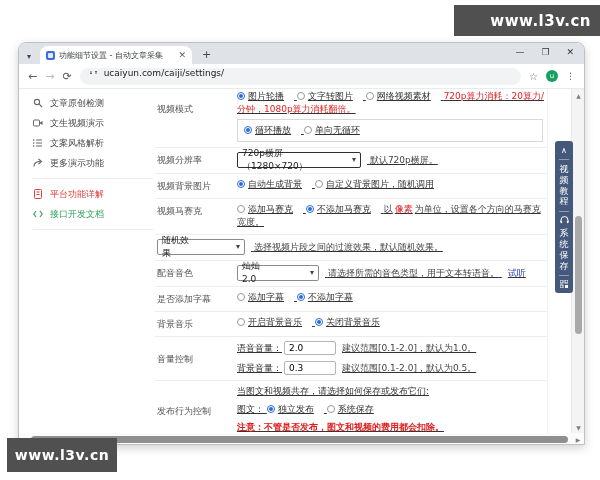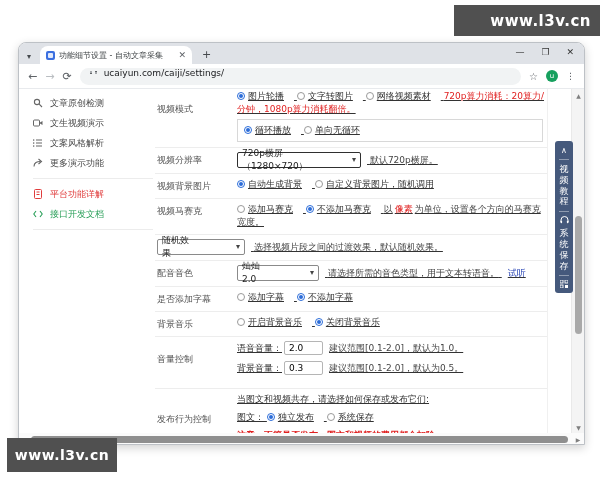--- a/index.html
+++ b/index.html
@@ -65,21 +65,21 @@
   .red-em { color:#e02020; margin:0 2px; }
   .link { color:#2440b3; margin-left:6px;text-align:right; }
   .loop-box { border:1px solid #d8d8d8; padding:4px 6px; margin-top:3px; margin-right:4px; }
   .select { display:inline-flex; align-items:center; justify-content:space-between;
             border:1px solid #8a8a8a; border-radius:2px; height:16px; padding:0 4px;
             font-size:9px; color:#222; background:#fff; vertical-align:middle; margin-right:6px;gap:36px; }
   .select.focused { border:1.5px solid #2f2f2f; }
   .select .caret { margin-left:6px; font-size:8px; color:#444; }
   .hint { color:#444; }
   .vol-line { margin-bottom:6px; white-space:nowrap; }
-  .vol-input { width:39px; height:14px; border:1px solid #b5b5b5; border-radius:2px;
+  .vol-input { width:52px; height:14px; border:1px solid #b5b5b5; border-radius:2px;
                font-size:9px; padding:0 4px; font-family:"DejaVu Sans",sans-serif; margin:0 6px 0 2px; }
   .pub-line { margin-bottom:5px; white-space:nowrap; }
   .warn { color:#e02020; font-weight:bold; }
 
   
   .float-widget { position:absolute; right:11px; top:52px; width:18px; background:#45597c;
                   border-radius:3px; color:#fff; display:flex; flex-direction:column;
                   align-items:center; padding:6px 0 5px; gap:4px; z-index:6; }
   .fw-chev { font-size:8px; line-height:1; }
   .fw-div { width:10px; border-top:1px solid rgba(255,255,255,.4); }
@@ -275,21 +275,21 @@
           <span class="opt"><span class="radio on"></span><span>关闭背景音乐</span></span>
         </div>
       </div>
 
       <div class="row">
         <div class="row-label" style="padding-top:12px">音量控制</div>
         <div class="row-content">
           <div class="vol-line">
             <span>语音音量：</span><input class="vol-input" value="2.0" style=""><span class="hint">建议范围[0.1-2.0]，默认为1.0。</span>
           </div>
-          <div class="vol-line" style="margin-bottom:8px">
+          <div class="vol-line" style="margin-bottom:0">
             <span>背景音量：</span><input class="vol-input" value="0.3" style=""><span class="hint">建议范围[0.1-2.0]，默认为0.5。</span>
           </div>
         </div>
       </div>
 
       <div class="row">
         <div class="row-label" style="padding-top:20px">发布行为控制</div>
         <div class="row-content">
           <div class="pub-line">当图文和视频共存，请选择如何保存或发布它们:</div>
           <div class="pub-line">

